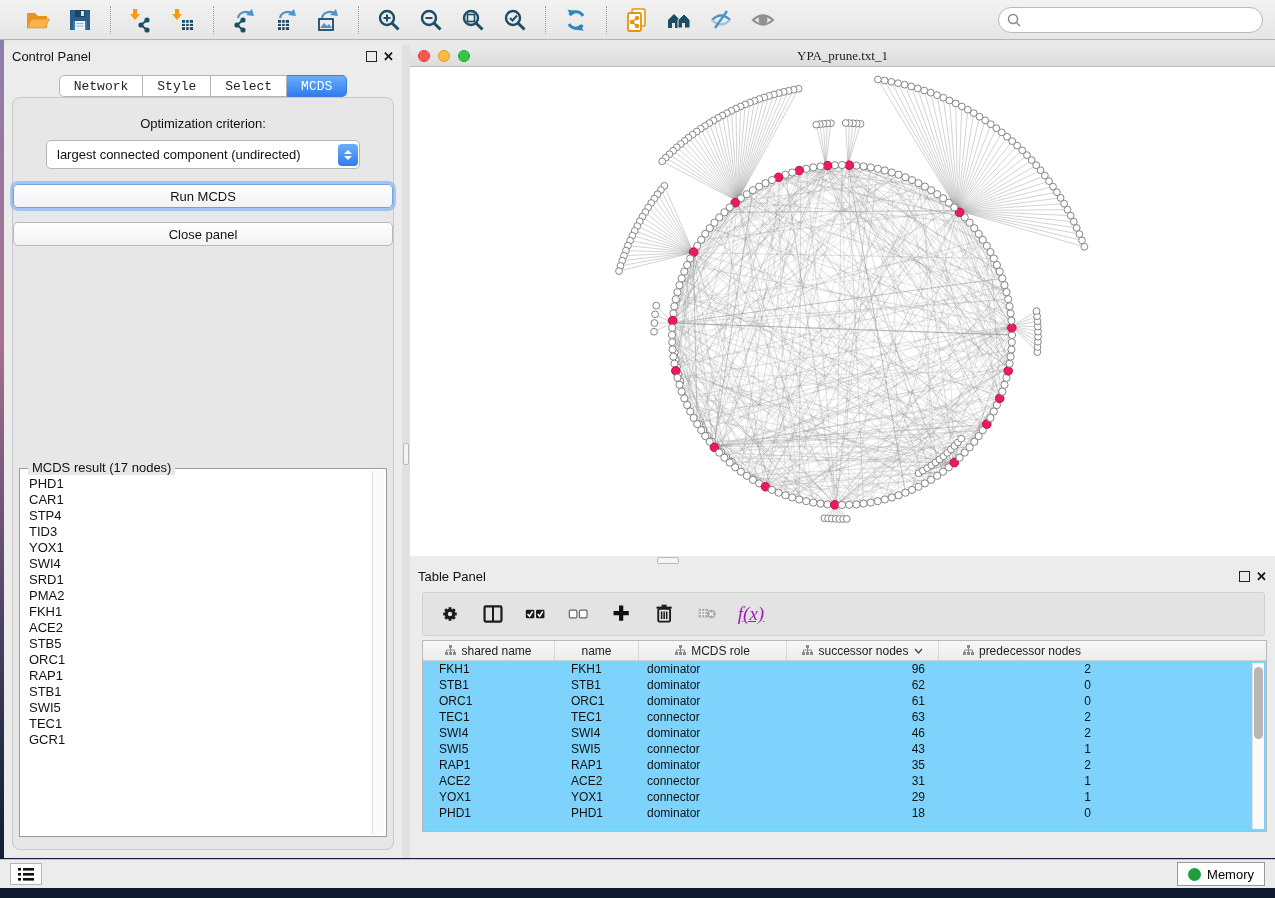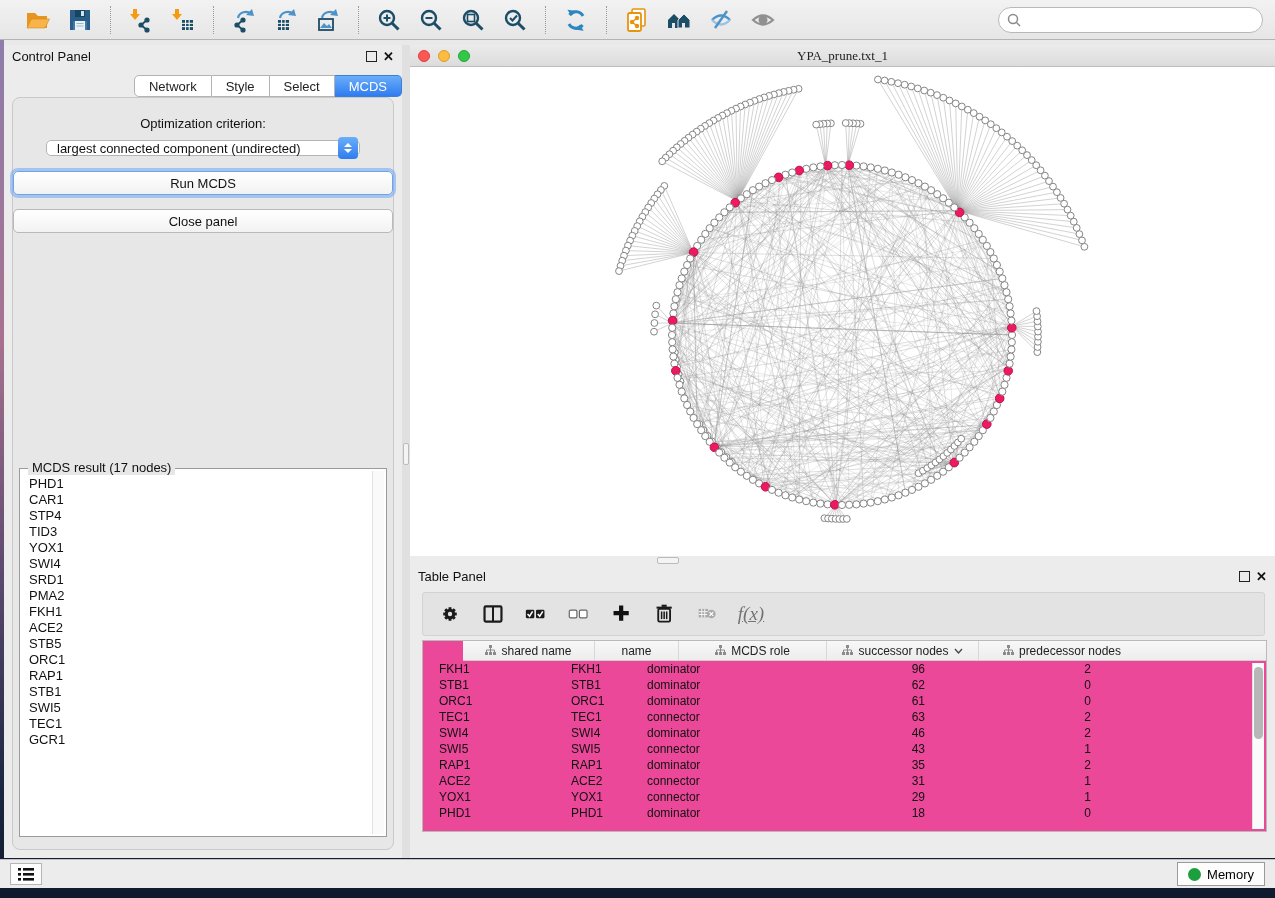--- a/index.html
+++ b/index.html
@@ -24,30 +24,30 @@
 
   
   .main { position:absolute; top:40px; left:4px; right:0; bottom:40px; background:#e9e9e9; }
 
   
   .control-panel { position:absolute; left:0; top:5px; width:398px; bottom:0; background:#ececec; }
   .panel-titlebar { height:22px; display:flex; align-items:center; padding:0 8px; gap:6px; }
   .pt-title { font-size:13px; color:#111; flex:1; }
   .float-btn { width:11px; height:11px; border:1.6px solid #222; display:inline-block; cursor:pointer; }
   .close-btn { font-size:13px; font-weight:bold; color:#111; cursor:pointer; line-height:11px; }
-  .seg-tabs { position:absolute; top:30px; left:0; right:0; display:flex; justify-content:flex-end; }
+  .seg-tabs { position:absolute; top:30px; left:0; right:0; display:flex; justify-content:center;font-family:Liberation Mono, monospace; }
   .seg { height:22px; line-height:22px; padding:0 14px; background:#fff; border:1px solid #b3b3b3;
     border-left:none; font-size:13px; cursor:pointer; color:#222; }
   .seg:first-child { border-left:1px solid #b3b3b3; border-radius:5px 0 0 5px; }
   .seg:last-child { border-radius:0 5px 5px 0; }
   .seg.sel { background:linear-gradient(#6aaef9,#2f7cf0); color:#fff; border-color:#3c7fd8; }
   .panel-body { position:absolute; top:52px; left:8px; right:8px; bottom:8px;
     background:#e7e7e7; border:1px solid #c9c9c9; border-radius:8px; }
   .opt-label { text-align:center; margin-top:18px; font-size:13px; }
-  .mac-select { width:314px; height:16px; margin:9px auto 0; background:#fff; border:1px solid #b5b5b5;
+  .mac-select { width:314px; height:29px; margin:9px auto 0; background:#fff; border:1px solid #b5b5b5;
     border-radius:5px; display:flex; align-items:center; cursor:pointer; position:relative; }
   .mac-select .val { flex:1; padding-left:10px; font-size:13px; white-space:nowrap; }
   .stepper { width:20px; height:22px; margin:0; border-radius:4px; background:linear-gradient(#6aaef9,#2f7cf0);
     display:flex; flex-direction:column; align-items:center; justify-content:center; gap:2px; margin-right:1px; }
   .stepper i { width:0; height:0; border-left:4px solid transparent; border-right:4px solid transparent; display:block; }
   .stepper .up { border-bottom:4px solid #fff; }
   .stepper .dn { border-top:4px solid #fff; }
   .btn-row { display:flex; justify-content:center; gap:14px; margin-top:15px;flex-direction:column; }
   .mac-btn { font-family:"Liberation Sans",sans-serif; font-size:13px; height:24px; padding:0 15px;
     background:linear-gradient(#ffffff,#f2f2f2); border:1px solid #b9b9b9; border-radius:5px; cursor:pointer; color:#111; }
@@ -77,22 +77,22 @@
   .net-canvas { position:absolute; top:22px; left:0; right:0; bottom:0; background:#fff; overflow:hidden; }
   .hsplit { position:absolute; top:511px; left:0; right:0; height:9px; background:#ececec; cursor:row-resize; }
   .grip-h { position:absolute; left:247px; top:1px; width:22px; height:7px; background:#f4f4f4; border:1px solid #bbb; border-radius:2px; }
 
   
   .table-panel { position:absolute; top:520px; left:0; right:0; bottom:0; background:#ececec; }
   .tbl-toolbar { position:absolute; top:27px; left:12px; right:10px; height:44px; background:#e3e3e3;
     border:1px solid #d2d2d2; border-radius:3px; display:flex; align-items:center; gap:17px; padding:0 14px; }
   .tibtn { width:26px; height:26px; display:flex; align-items:center; justify-content:center; cursor:pointer; }
   .tibtn.disabled { cursor:default; }
-  .fx-label { font-family:"Liberation Serif", serif; font-style:italic; font-size:19px; color:#737373;text-decoration:underline; }
-  .tbl-wrap { position:absolute; top:75px; left:12px; right:8px; height:192px; background:#ec4899; border:1px solid #b9b9b9;padding-left:40px; }
+  .fx-label { font-family:"Liberation Serif", serif; font-style:italic; font-size:19px; color:#a21caf;text-decoration:underline; }
+  .tbl-wrap { position:absolute; top:75px; left:12px; right:8px; height:192px; background:#7dd3fc; border:1px solid #b9b9b9; }
   .tbl-head { display:grid; grid-template-columns:132px 84px 148px 152px 166px 1fr; height:20px;
     background:linear-gradient(#f7f7f7,#ededed); border-bottom:1px solid #cfcfcf; }
   .th { display:flex; align-items:center; justify-content:center; gap:5px; font-size:12px; color:#222;
     border-right:1px solid #d8d8d8; overflow:hidden; white-space:nowrap; cursor:pointer; }
   .th:last-child { border-right:none; }
   .tbl-rows { position:absolute; top:20px; left:0; right:14px; bottom:0; overflow:hidden; }
   .trow { display:grid; grid-template-columns:132px 84px 148px 152px 166px 1fr; height:16px; cursor:default; }
   .trow span { font-size:12px; line-height:16px; white-space:nowrap; overflow:hidden; }
   .c-left { padding-left:16px; text-align:left; }
   .c-role { padding-left:8px; text-align:left; }

